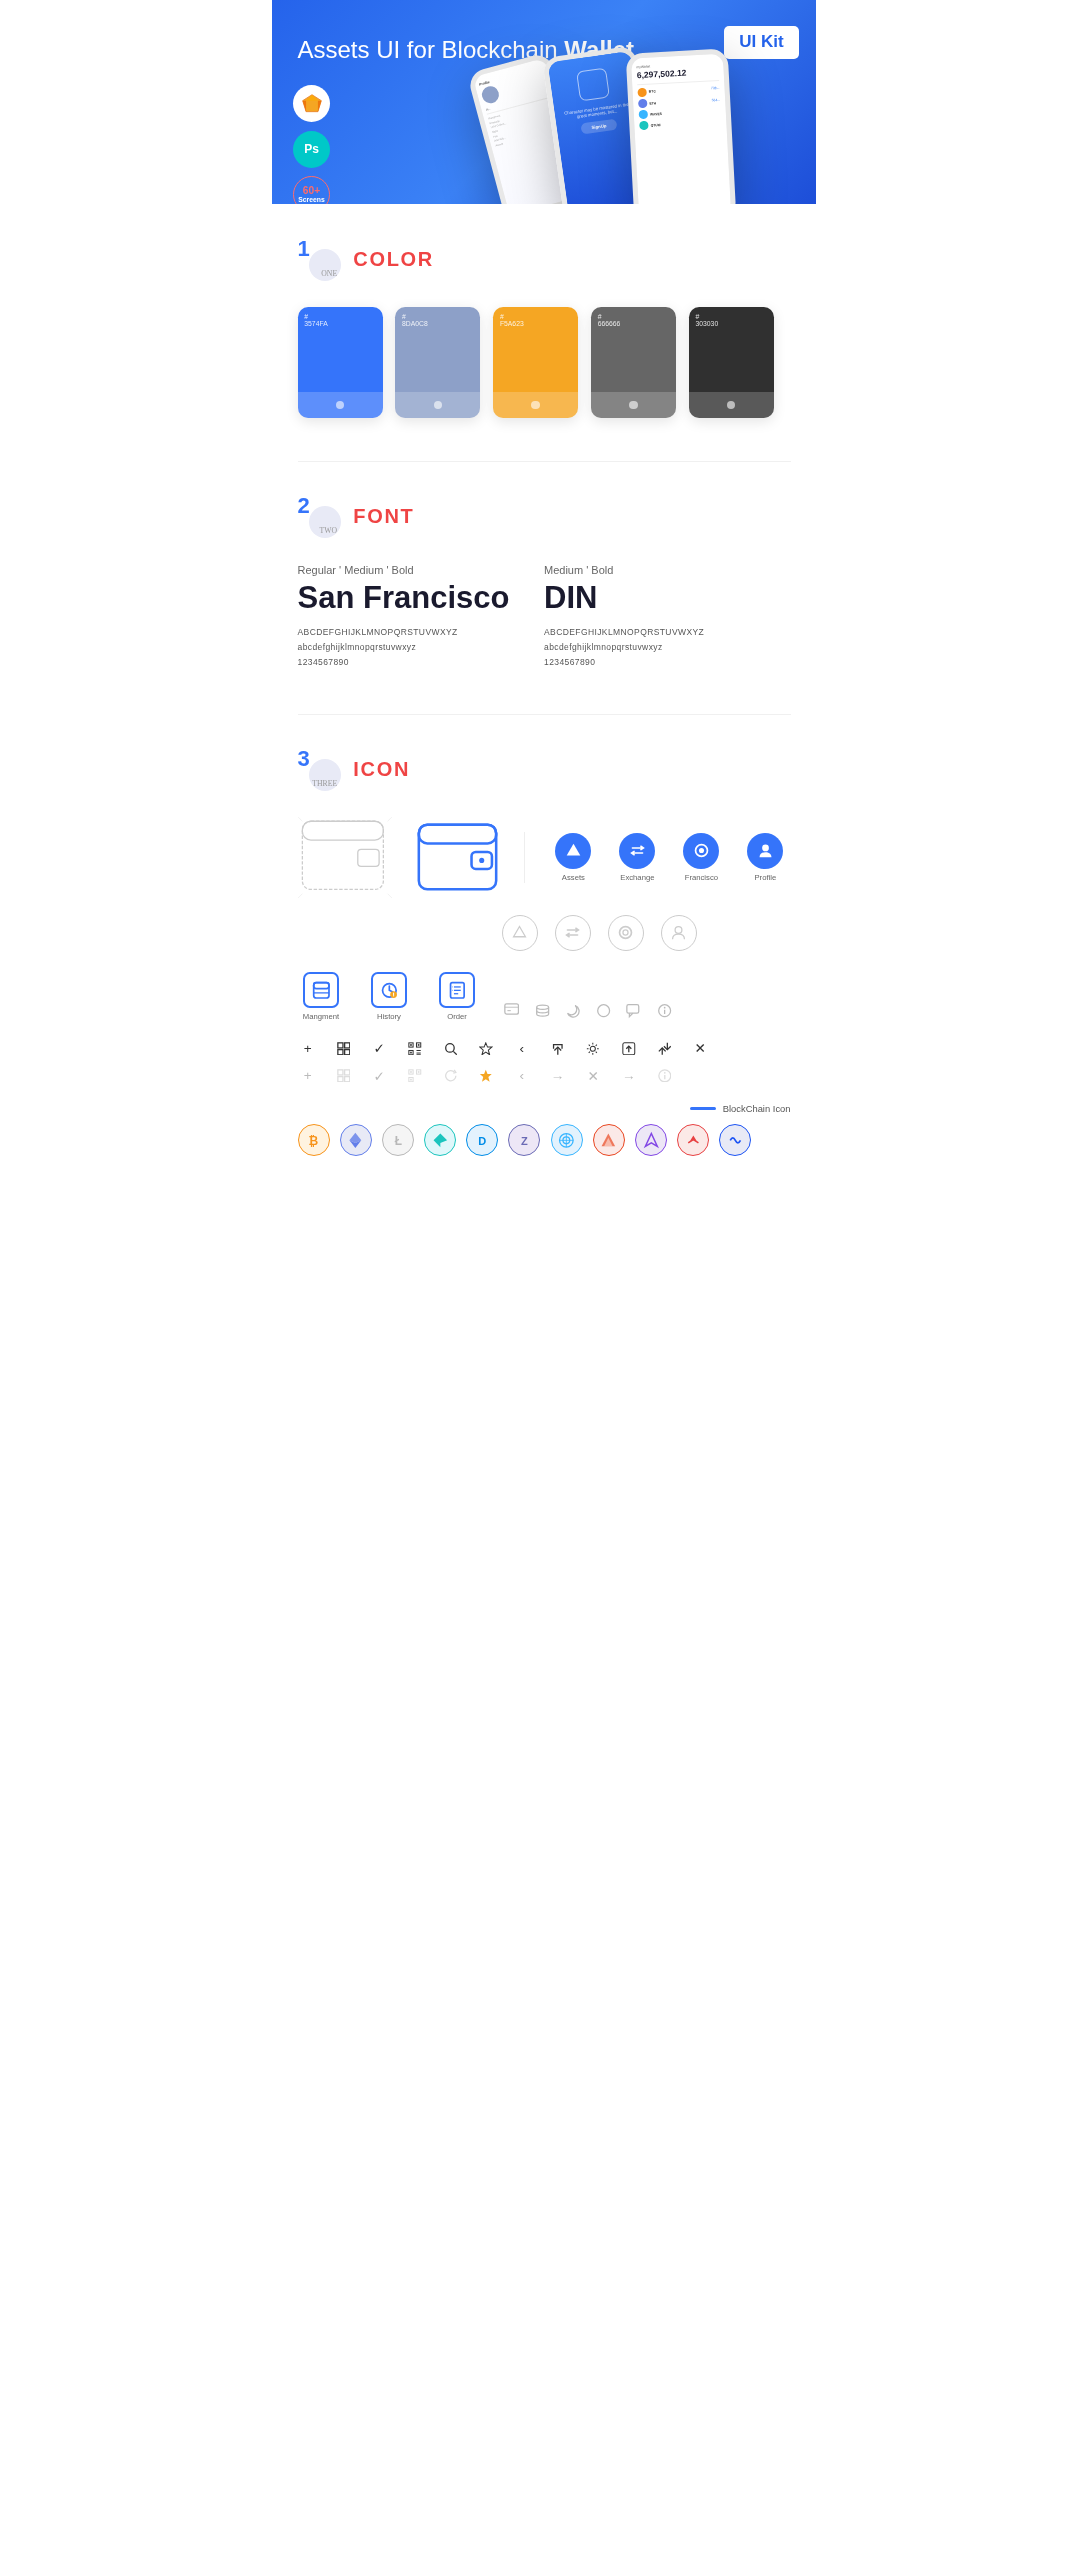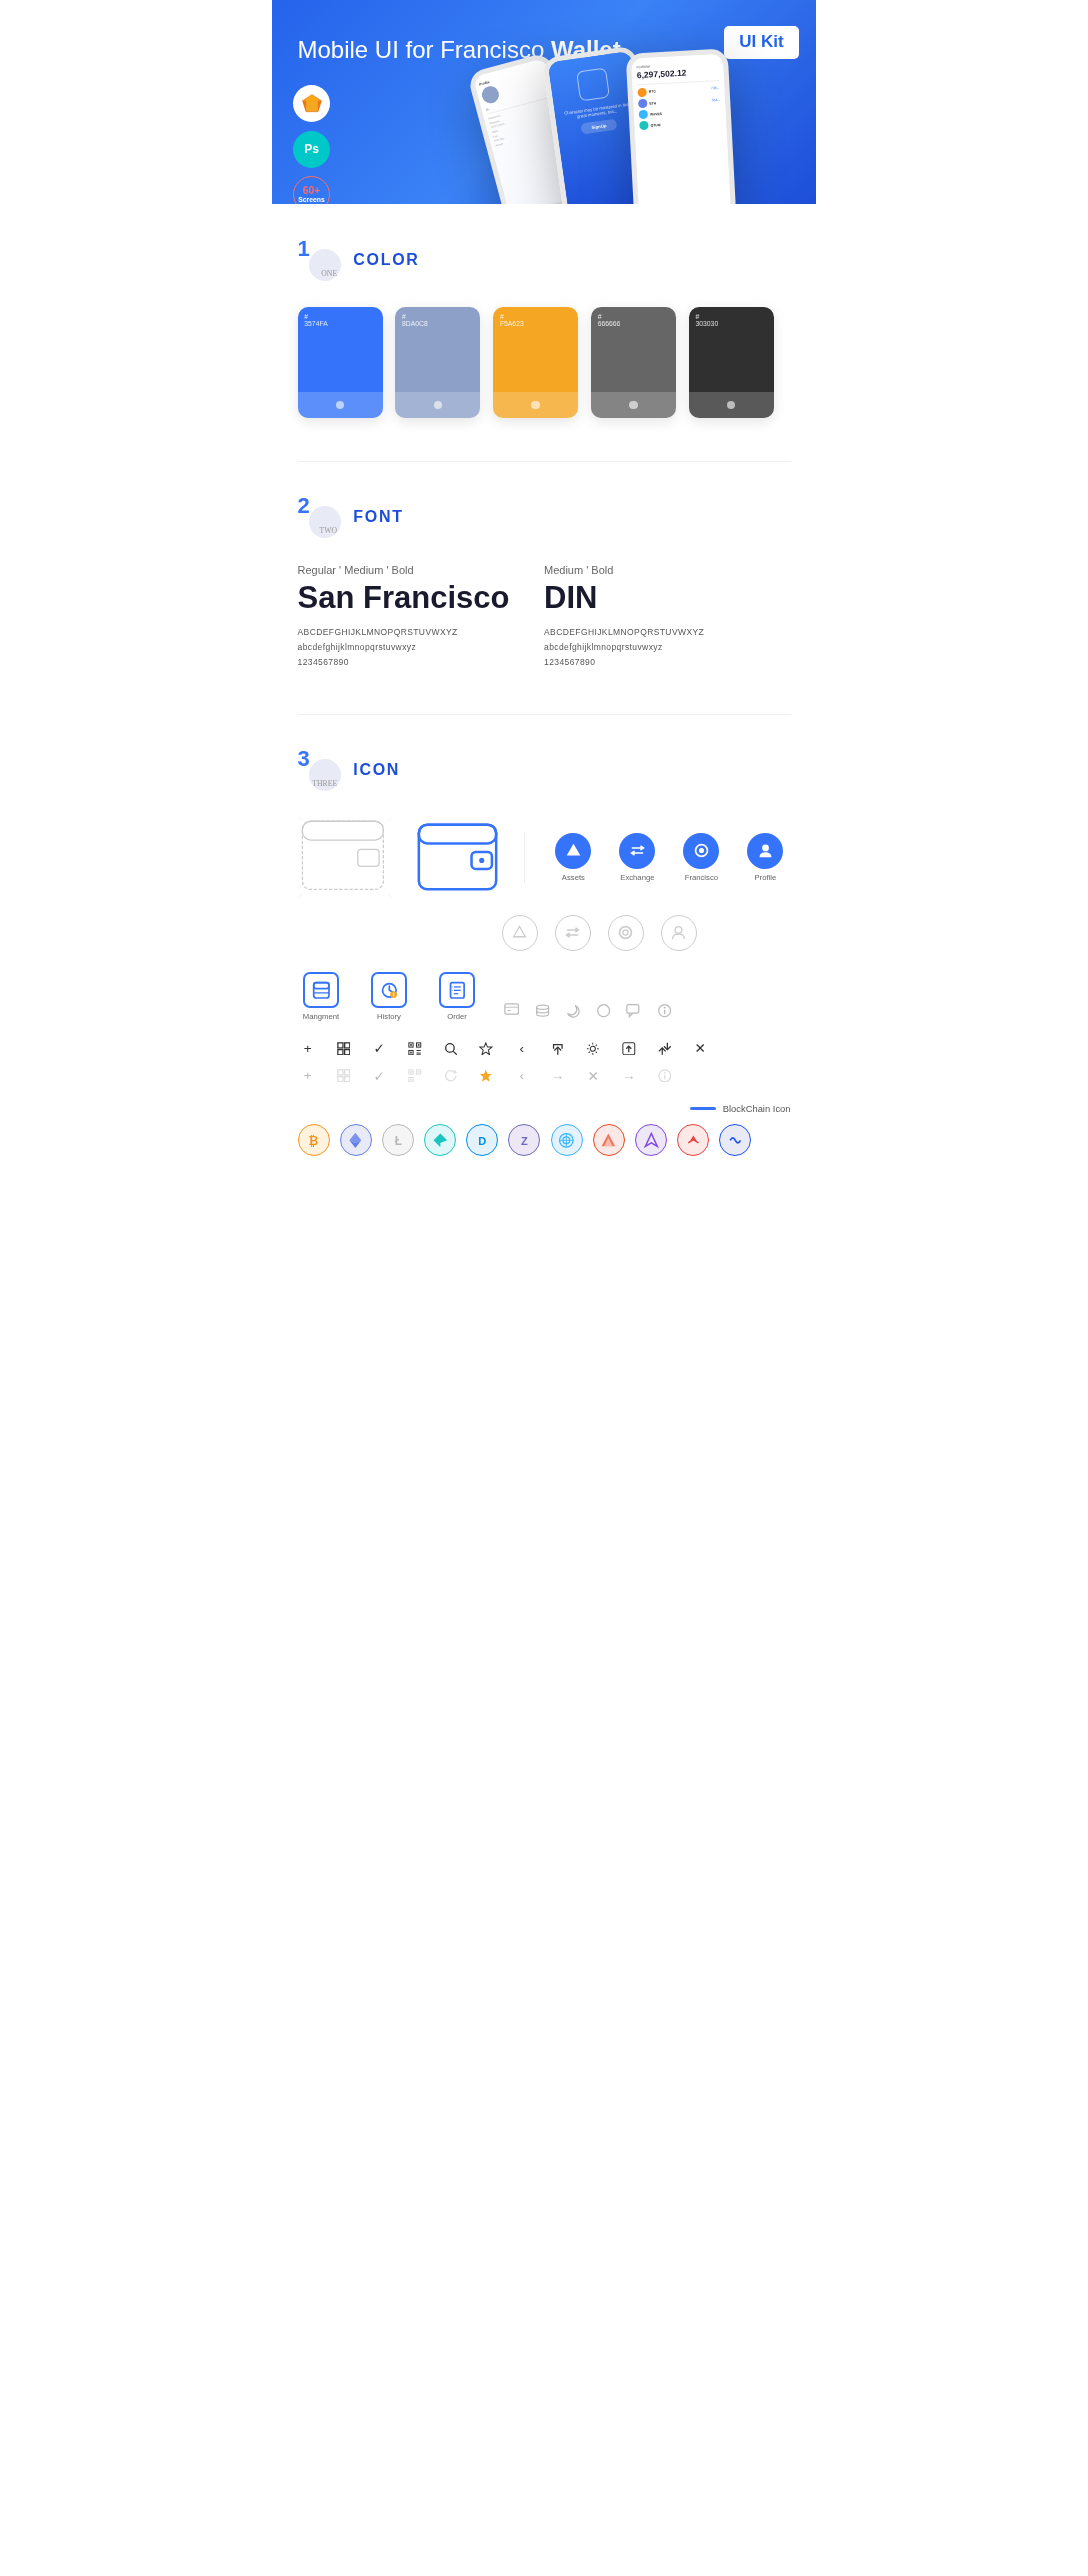--- a/index.html
+++ b/index.html
@@ -144,23 +144,23 @@
     .section-number-sub {
       position: absolute;
       bottom: 3.4px; right: 3.4px;
       font-size: 7.7px;
       color: #999;
       font-weight: 500;
       z-index: 2;
       font-family: Liberation Serif, serif;
     }
     .section-title {
-      font-size: 16px;
+      font-size: 20px;
       font-weight: 700;
-      color: #1d4ed8;
+      color: #ef4444;
       letter-spacing: 1.7px;
     }
 
     
     .color-swatches {
       display: flex;
       gap: 12.8px;
       flex-wrap: wrap;
       margin-bottom: 43px;
     }
@@ -376,21 +376,21 @@
       color: #666;
     }
 
     svg { display: block; }
   </style>
 </head>
 <body>
 
 <div class="hero">
   <div class="hero-title">
-    <span>Mobile UI for Francisco </span><strong>Wallet</strong>
+    <span>Assets UI for Blockchain </span><strong>Wallet</strong>
   </div>
   <div class="ui-kit-badge">UI Kit</div>
 
   <div class="hero-badges">
     <div class="badge-sketch">
       <svg width="22" height="20.4" viewBox="0 0 26 24">
         <polygon points="13,2 24,9 20,22 6,22 2,9" fill="#F5A623" stroke="#E8822A" stroke-width="1"></polygon>
         <polygon points="13,2 6,9 20,9" fill="#FDAD00" opacity="0.7"></polygon>
         <polygon points="6,9 2,9 6,22" fill="#EC6B05" opacity="0.8"></polygon>
         <polygon points="20,9 24,9 20,22" fill="#EC6B05" opacity="0.8"></polygon>

